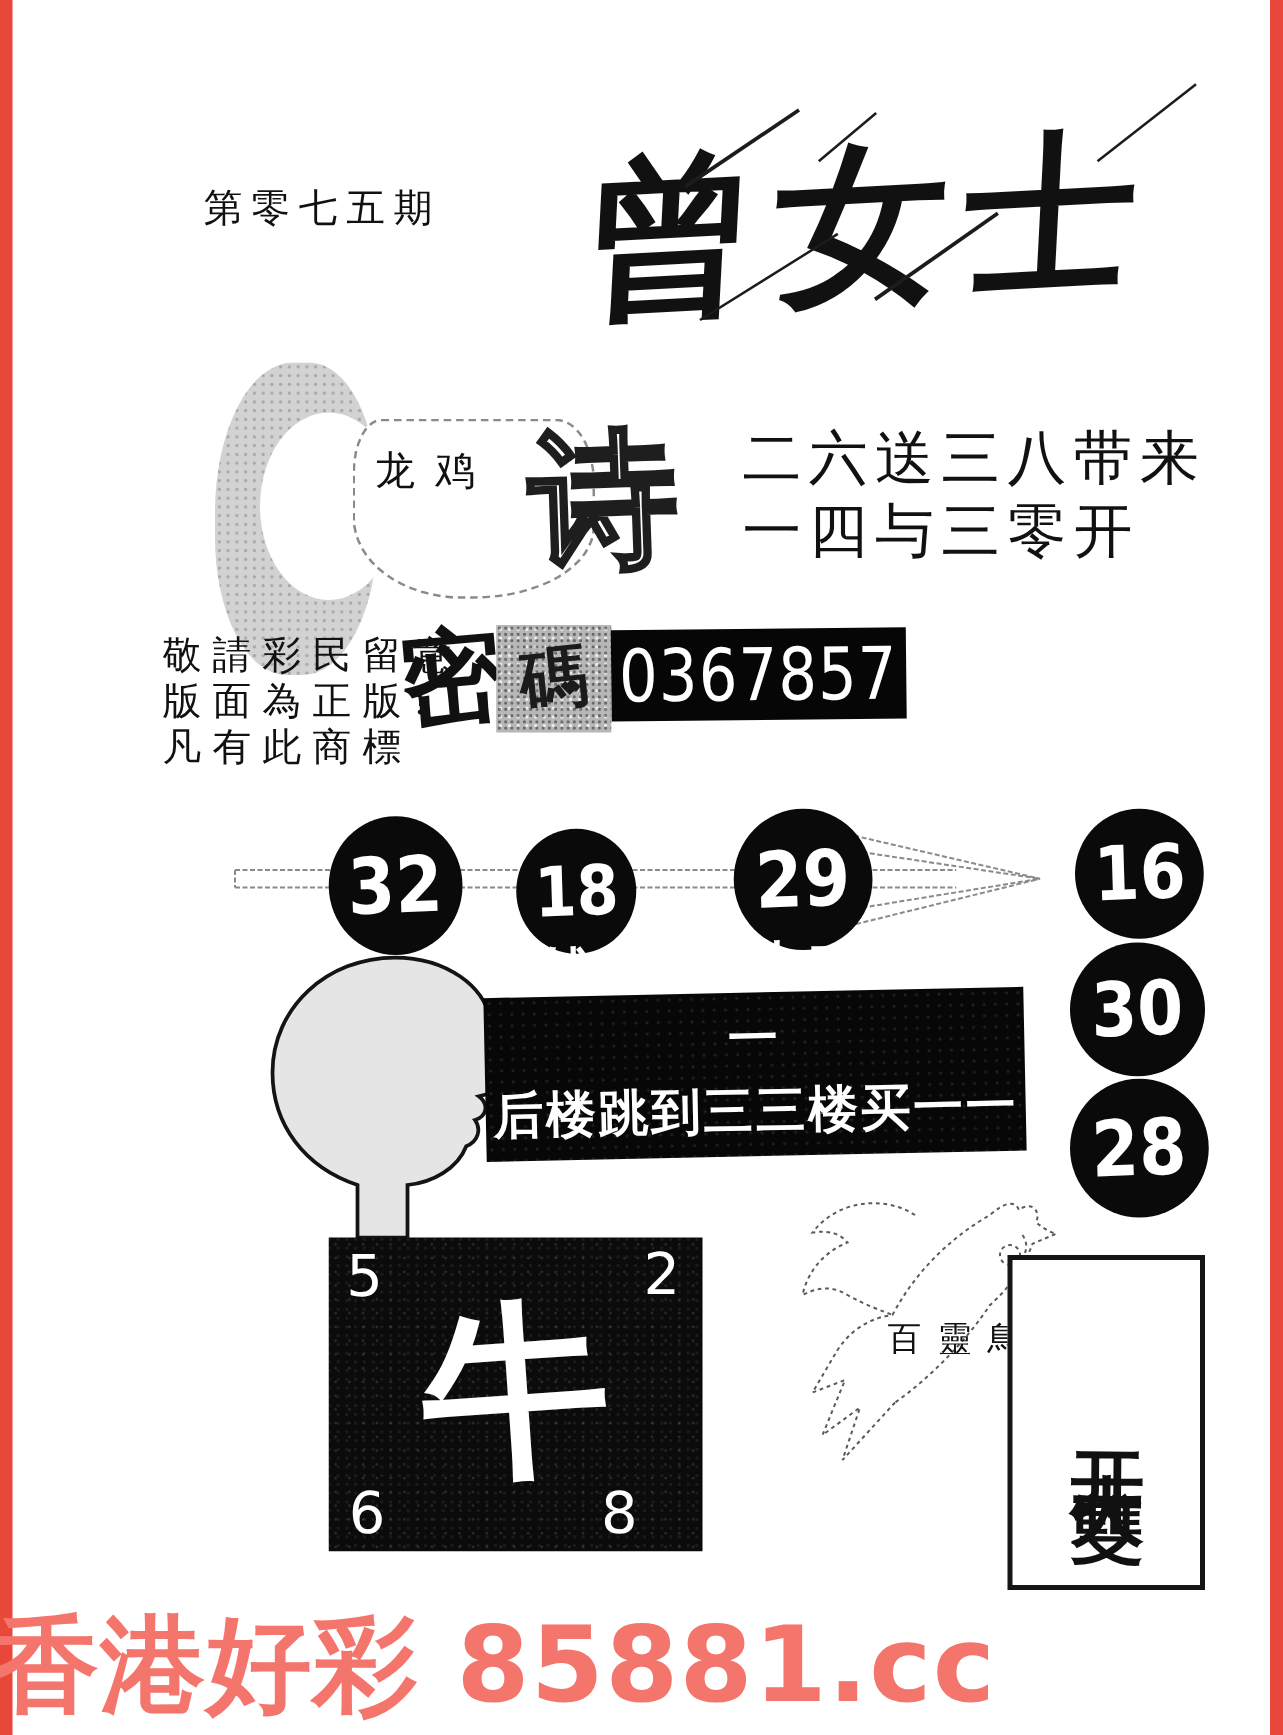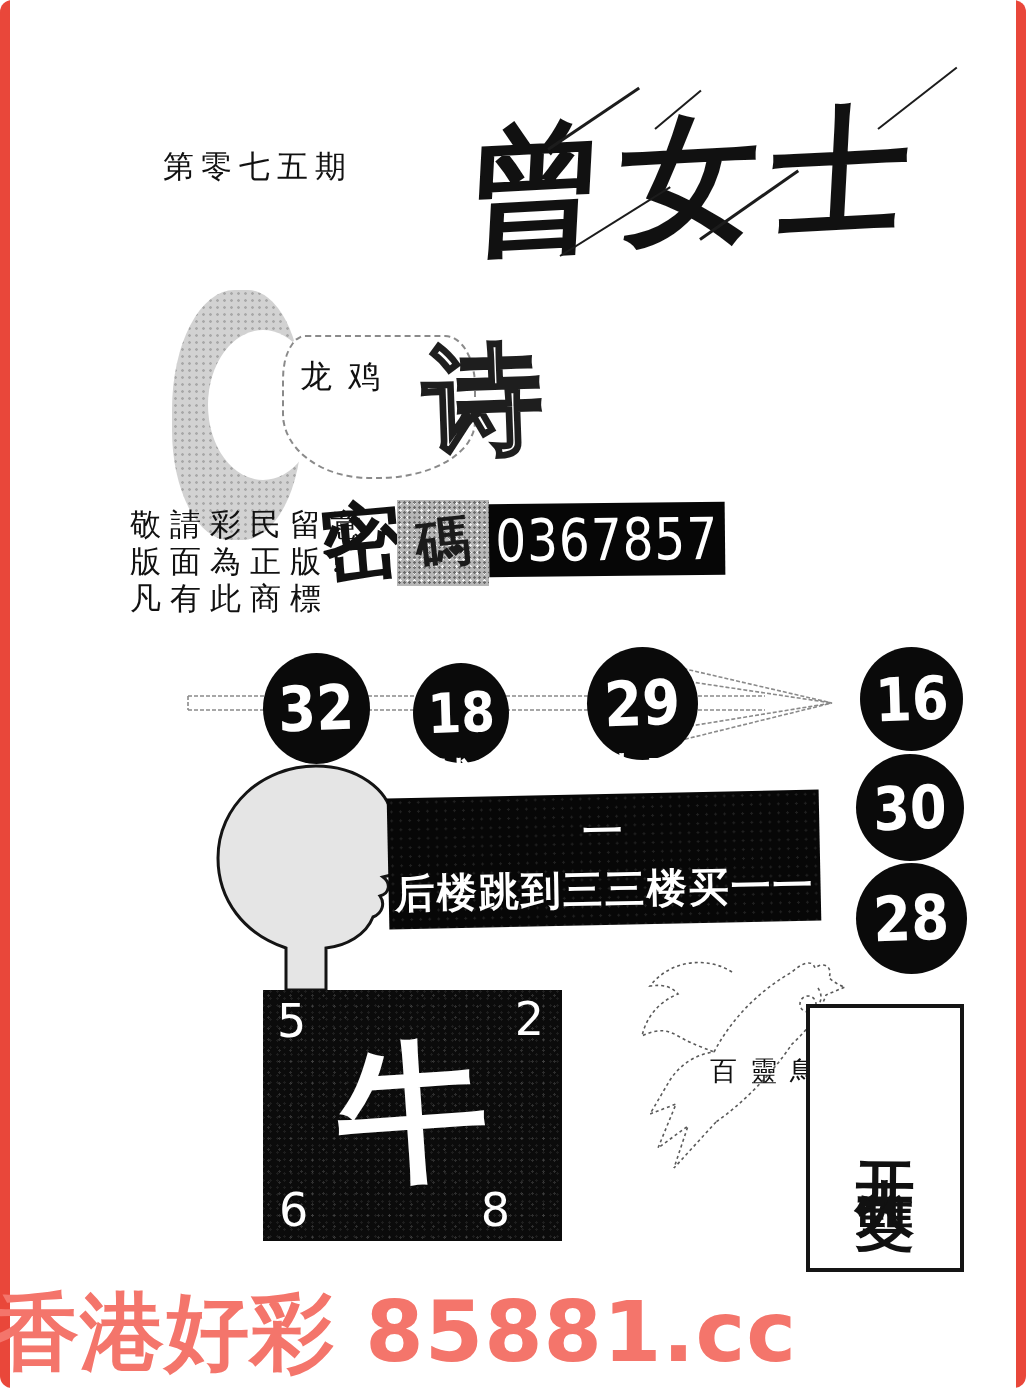--- a/index.html
+++ b/index.html
@@ -1,17 +1,17 @@
 <!DOCTYPE html>
 <html><head>
 <meta charset="utf-8">
 <style>
   html,body{margin:0;padding:0;background:#fff;}
   .page{position:relative;width:1026px;height:1388px;background:#ffffff;overflow:hidden;
-        font-family:"DejaVu Serif", serif;color:#111;border-radius:12px;}
+        font-family:"DejaVu Serif", serif;color:#111;}
   .abs{position:absolute;}
 
   
   .edge-bar{position:absolute;top:0;width:10px;height:1388px;background:#e9473a;}
   .edge-left{left:0;}
   .edge-right{right:0;}
 
   
   .issue{left:163px;top:146px;font-size:31px;letter-spacing:7px;font-weight:500;}
 
@@ -106,20 +106,24 @@
   <div class="slash" style="left:878px;top:128px;width:100px;transform:rotate(-38deg);height:2px;"></div>
   <div class="slash" style="left:655px;top:128px;width:60px;transform:rotate(-40deg);height:2px;"></div>
 
   <div class="abs scroll-blob"></div>
   <div class="abs scroll-hole"></div>
   <div class="abs banner"></div>
   <div class="abs banner-text"><span>龙鸡</span></div>
 
   <div class="abs poem-char">诗</div>
 
+  <div class="abs poem">
+    <div>二六送三八带来</div>
+    <div>一四与三零开</div>
+  </div>
 
   <div class="abs notice">
     <div>敬請彩民留意</div>
     <div>版面為正版!</div>
     <div>凡有此商標</div>
   </div>
   <div class="abs seal-mi">密</div>
   <div class="abs seal-ma">
     <span>碼</span>
   </div>

